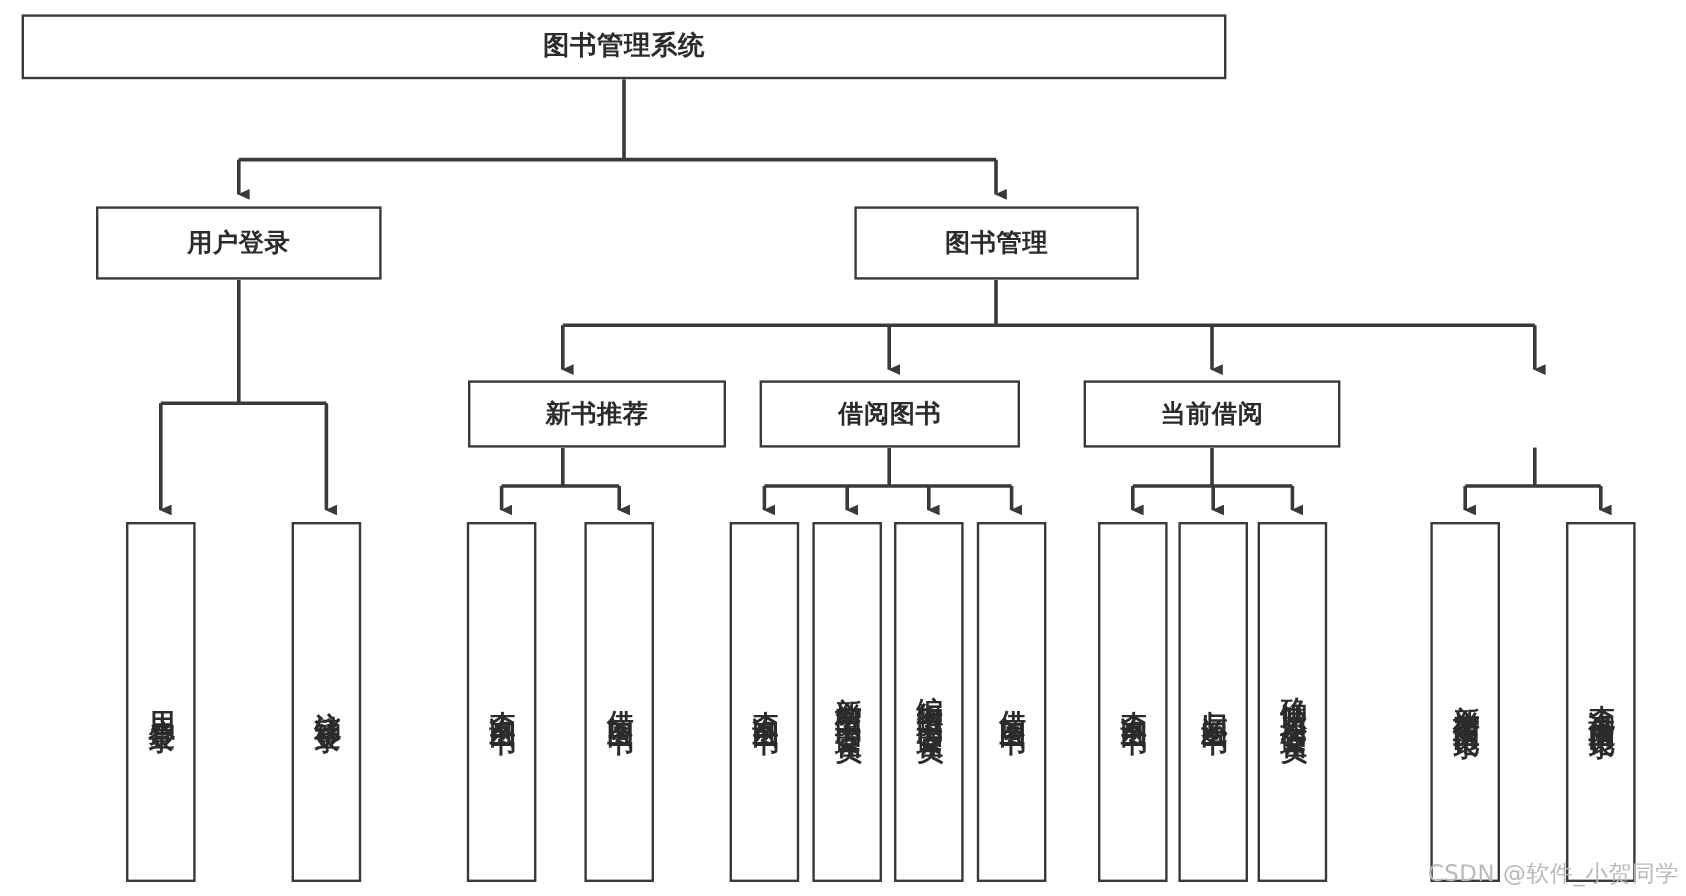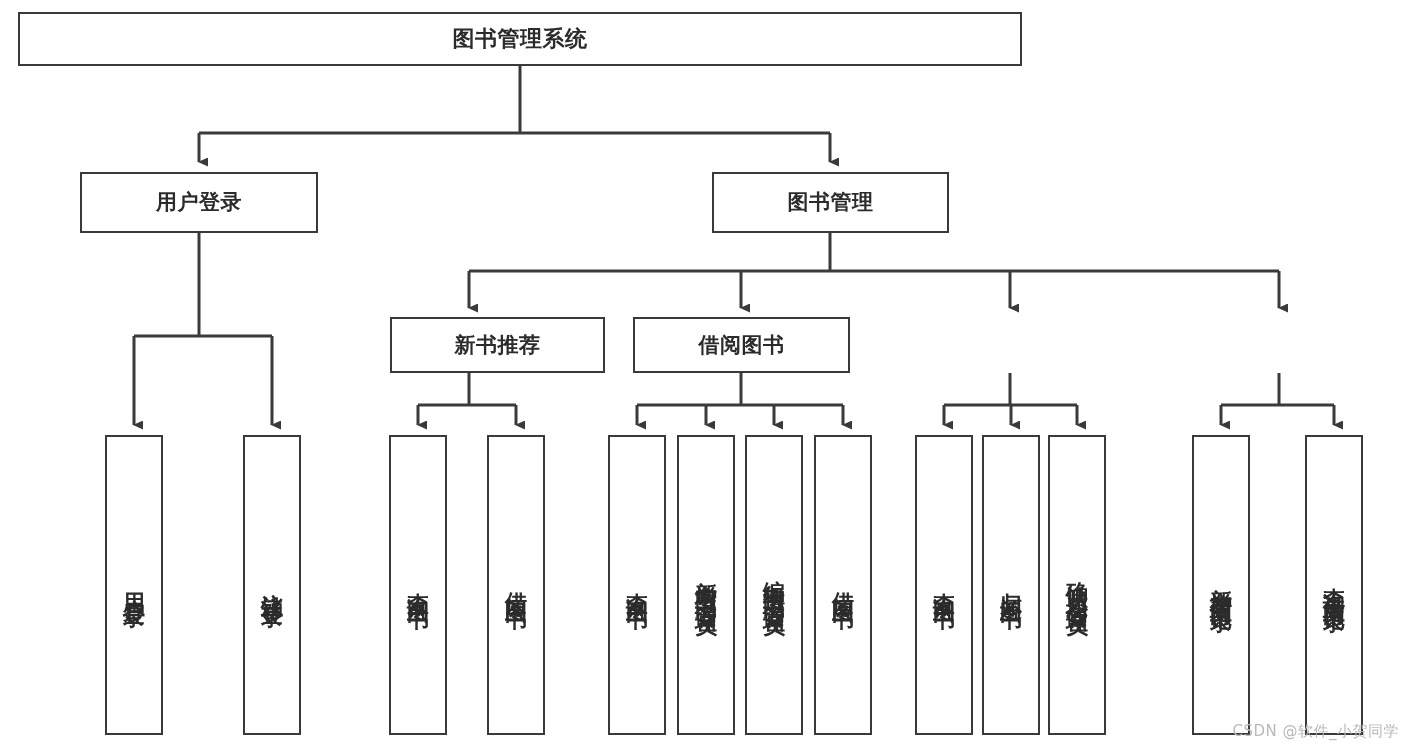--- a/index.html
+++ b/index.html
@@ -64,21 +64,21 @@
     text-orientation: upright;
     line-height: 1.0;
     letter-spacing: 5px;
     white-space: nowrap;
     max-height: 100%;
   }
   #watermark {
     position: absolute;
     right: 6px;
     bottom: 6px;
-    font-size: 15px;
+    font-size: 19px;
     color: #b9b9b9;
     letter-spacing: 0.5px;
     z-index: 5;
     user-select: none;
   }
 </style>
 </head>
 <body>
 
 <div id="diagram-root">
@@ -143,20 +143,23 @@
   <div class="node horizontal" style="left:712px; top:172px; width:237px; height:61px;">
     <span class="node-label">图书管理</span>
   </div>
 
   <div class="node horizontal" style="left:362px; top:317px; width:215px; height:56px;margin-left:28px;">
     <span class="node-label">新书推荐</span>
   </div>
   <div class="node horizontal" style="left:633px; top:317px; width:217px; height:56px;">
     <span class="node-label">借阅图书</span>
   </div>
+  <div class="node horizontal" style="left:903px; top:317px; width:214px; height:56px;">
+    <span class="node-label">当前借阅</span>
+  </div>
 
   <div class="node vertical" style="left:105px; top:435px; width:58px; height:300px;">
     <span class="node-label">用户登录</span>
   </div>
   <div class="node vertical" style="left:243px; top:435px; width:58px; height:300px;">
     <span class="node-label">注销登录</span>
   </div>
 
   <div class="node vertical" style="left:389px; top:435px; width:58px; height:300px;">
     <span class="node-label">查询图书</span>

